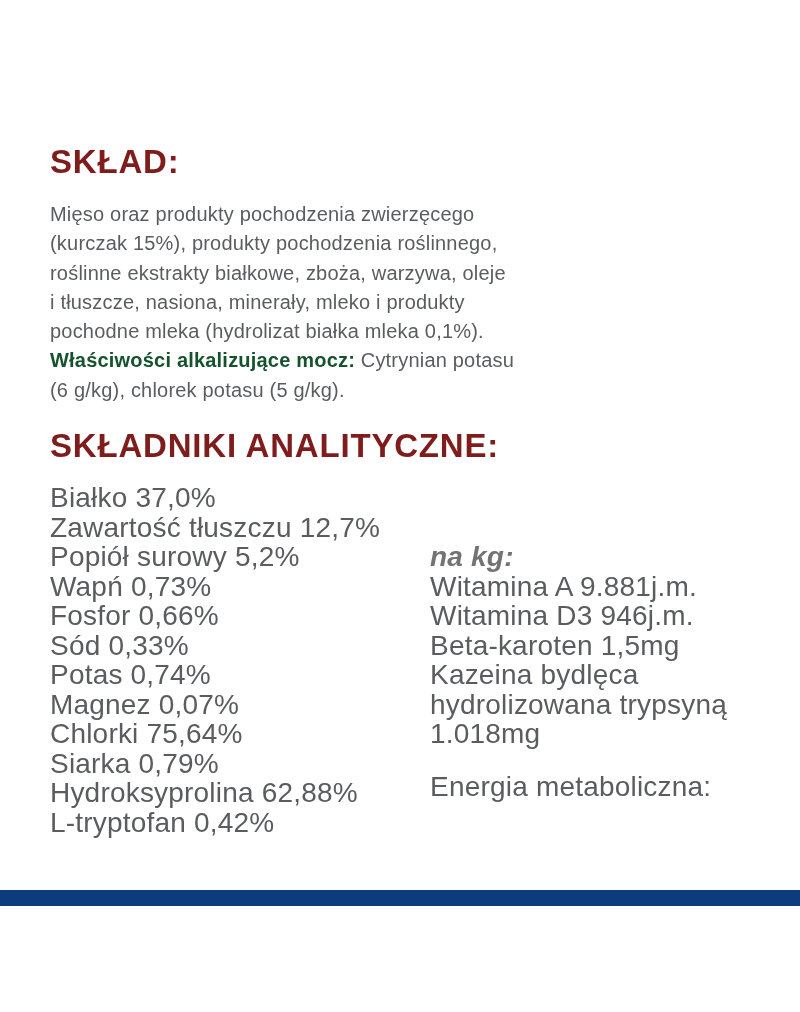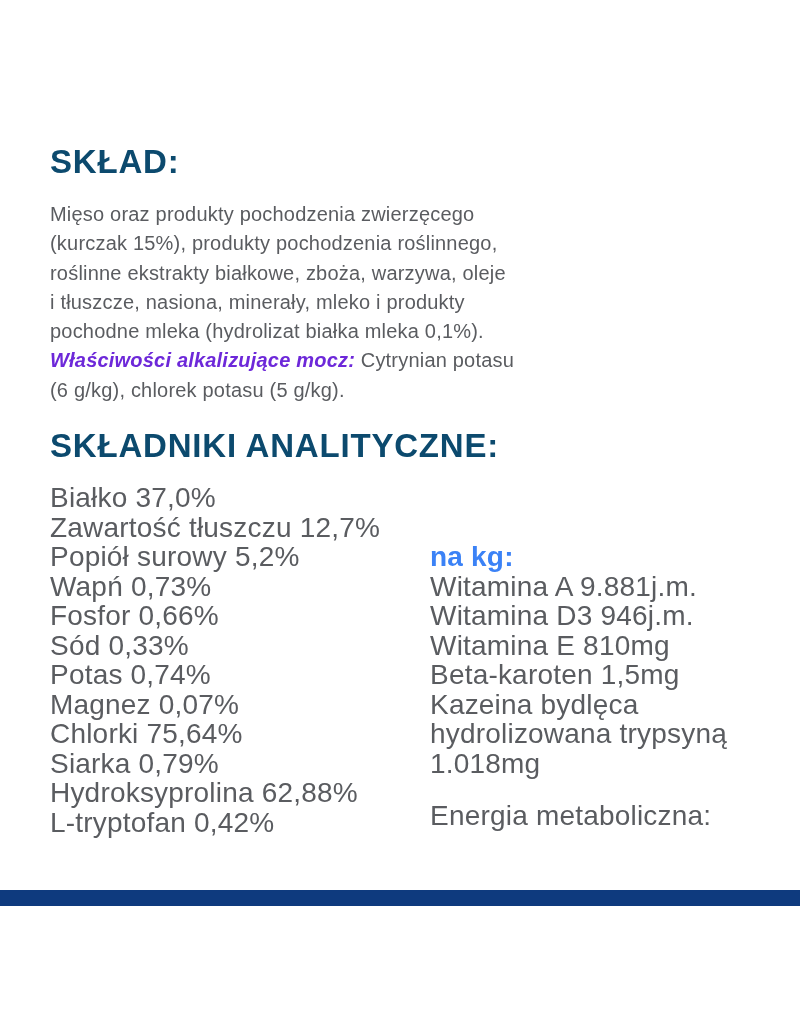--- a/index.html
+++ b/index.html
@@ -14,50 +14,49 @@
     background: #ffffff;
     overflow: hidden;
   }
   .heading {
     position: absolute; left: 50px;
     margin: 0;
     font-size: 33px;
     font-weight: 700;
     letter-spacing: 0.8px;
     line-height: 40px;
-    color: #0c4a6e;
+    color: #7f1d1d;
     white-space: nowrap;
   }
   #heading-sklad { top: 142px; }
   #heading-analityczne { top: 426px; }
   .paragraph {
     position: absolute; left: 50px; top: 200px;
     font-size: 20px;
     line-height: 29.3px;
     color: #5a5c60;
     letter-spacing: 0.2px;
   }
   .pline { white-space: nowrap; }
   .bold-label {
     font-weight: 700;
-    color: #6d28d9;
-    font-style: italic;
+    color: #14532d;
   }
   .columns {
     position: absolute; left: 50px; top: 483px;
     display: flex;
     font-size: 28px;
     line-height: 29.5px;
     color: #5a5c60;
     letter-spacing: 0.2px;
   }
   .col-left { width: 380px; }
   .col-left div, .col-right div { white-space: nowrap; }
   .col-right { margin-top: 59px; }
-  .per-kg-label { font-weight: 700; color: #3b82f6; }
+  .per-kg-label { font-weight: 700; color: #737373; font-style: italic; }
   .energy-block { margin-top: 23px; }
   .bottom-bar {
     position: absolute;
     left: 0; top: 890px;
     width: 800px; height: 16px;
     background: #0e3a7e;
   }
 </style>
 </head>
 <body>
@@ -90,21 +89,20 @@
       <div>Magnez 0,07%</div>
       <div>Chlorki 75,64%</div>
       <div>Siarka 0,79%</div>
       <div>Hydroksyprolina 62,88%</div>
       <div>L-tryptofan 0,42%</div>
     </div>
     <div class="col-right">
       <div class="per-kg-label">na kg:</div>
       <div>Witamina A 9.881j.m.</div>
       <div>Witamina D3 946j.m.</div>
-      <div>Witamina E 810mg</div>
       <div>Beta-karoten 1,5mg</div>
       <div>Kazeina bydlęca</div>
       <div>hydrolizowana trypsyną</div>
       <div>1.018mg</div>
       <div class="energy-block">
         <div>Energia metaboliczna:</div>
       </div>
     </div>
   </div>
 

